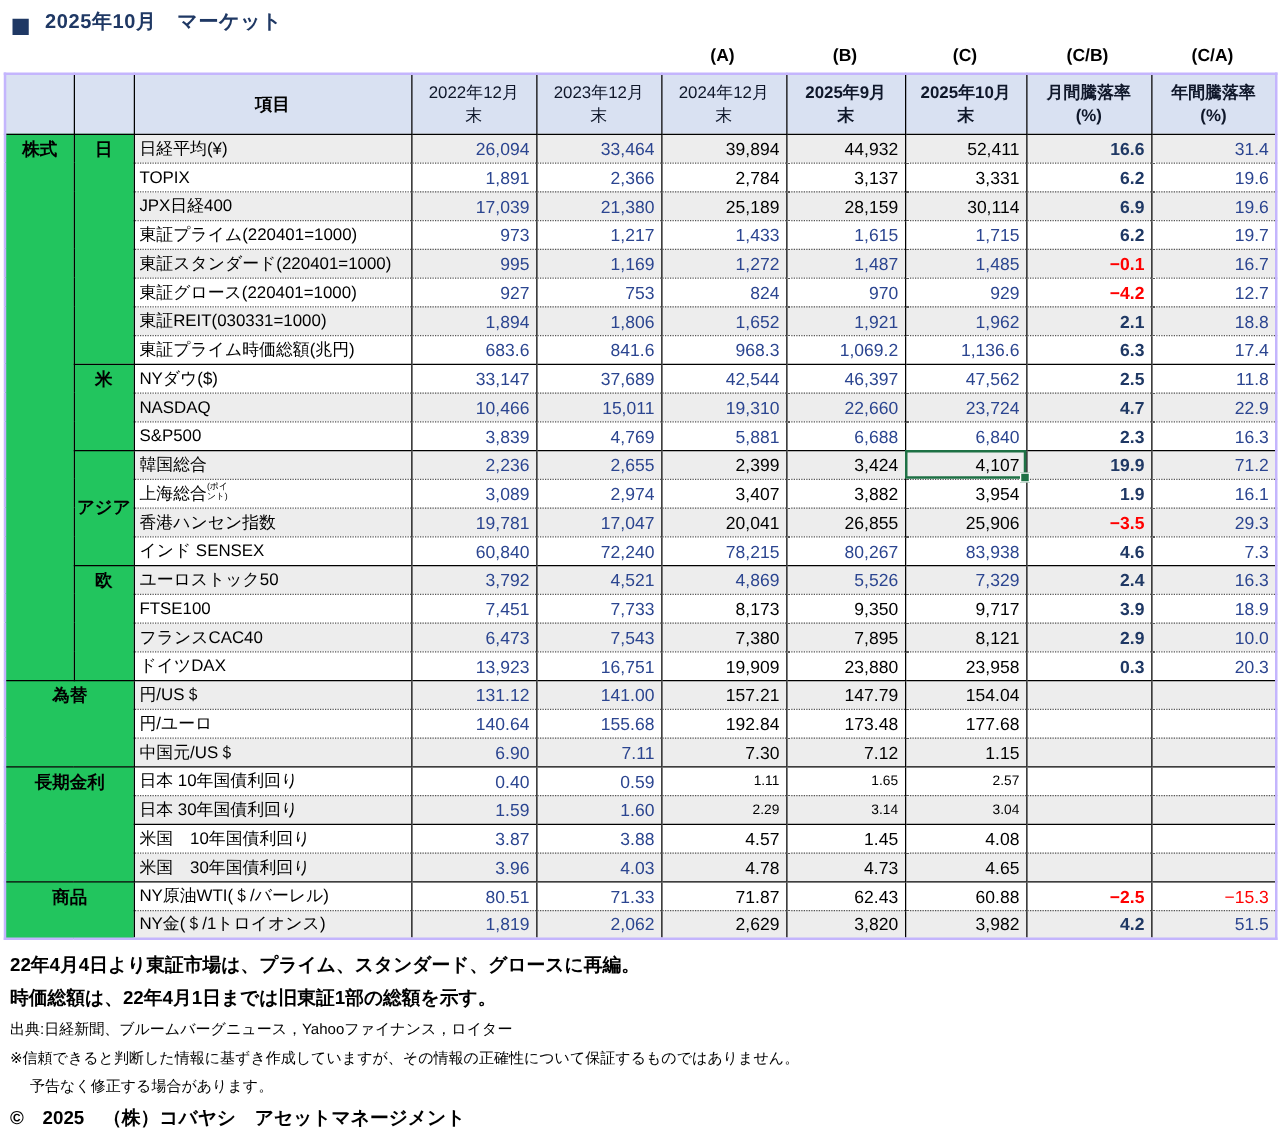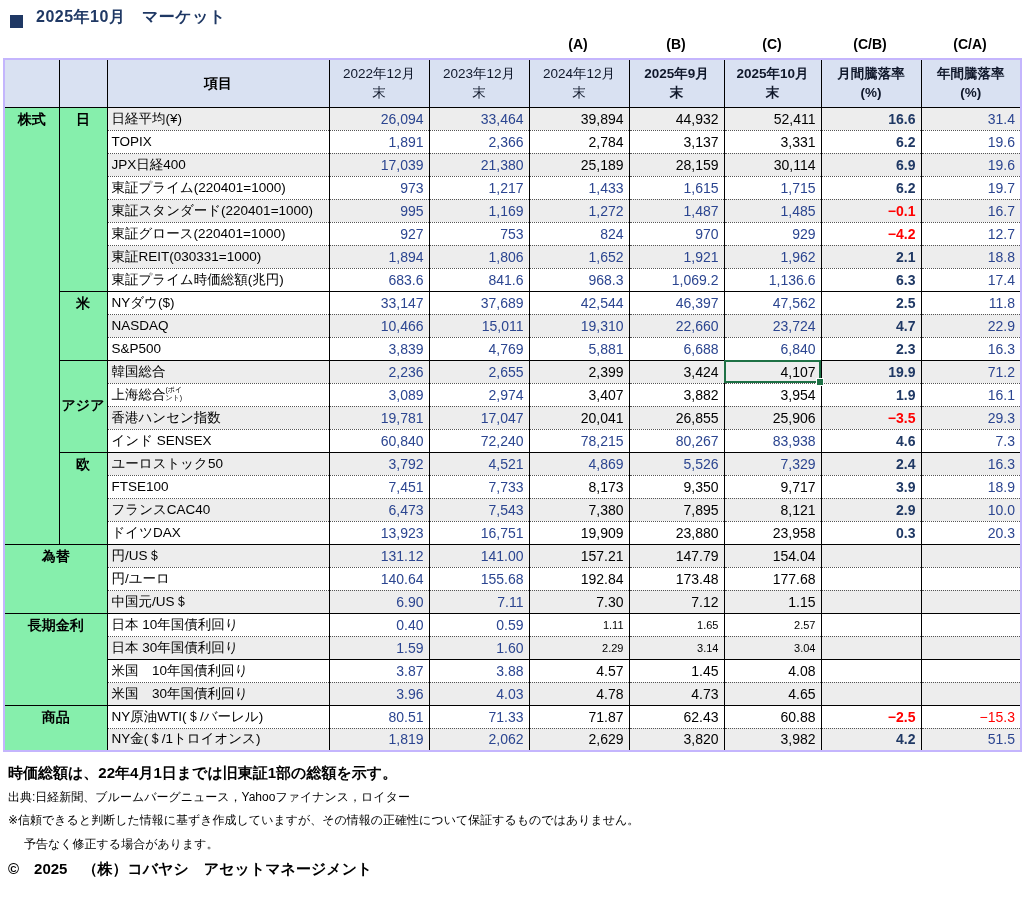--- a/index.html
+++ b/index.html
@@ -26,21 +26,21 @@
     font-size:13.5px;font-weight:400;white-space:pre-line;line-height:1.45;
     text-align:center;vertical-align:middle;padding:0;
   }
   thead th.hb{font-weight:700;}
   thead th.item-h{color:#000;font-weight:700;font-size:14px;}
   tbody tr{height:23px;}
   tbody td,tbody th{border-left:1px solid #000;border-right:1px solid #000;padding:0;}
   tbody tr>*{border-top:1px dotted #555;}
   tbody tr.sep-solid>*, tbody tr.first>*{border-top:1px solid #000;}
   th.cat{
-    background:#86efac;font-size:14px;font-weight:700;color:#000;
+    background:#22c55e;font-size:14px;font-weight:700;color:#000;
     vertical-align:top;text-align:center;padding-top:3px;border:1px solid #000;margin-top:35px;
   }
   th.cat.v-center{vertical-align:middle;padding-top:0;}
   tr.gray td{background:#ededed;}
   td.item{text-align:left;padding-left:4px;font-size:13.5px;color:#000;white-space:nowrap;overflow:hidden;}
   td.num{text-align:right;padding-right:5px;font-size:14px;font-weight:400;}
   .blu{color:#2b4590;}
   .blk{color:#000;}
   td.mom{font-weight:700;color:#1f3864;}
   td.yoy{color:#2b4590;}
@@ -395,18 +395,19 @@
     <td class="num blk">2,629</td>
     <td class="num blk">3,820</td>
     <td class="num blk">3,982</td>
     <td class="num mom">4.2</td>
     <td class="num yoy">51.5</td>
   </tr>
     </tbody>
 </table>
 
 <div class="footer">
+  <p class="f-lg">22年4月4日より東証市場は、プライム、スタンダード、グロースに再編。</p>
   <p class="f-lg">時価総額は、22年4月1日までは旧東証1部の総額を示す。</p>
   <p class="f-sm">出典:日経新聞、ブルームバーグニュース，Yahooファイナンス，ロイター</p>
   <p class="f-sm">※信頼できると判断した情報に基ずき作成していますが、その情報の正確性について保証するものではありません。</p>
   <p class="f-sm f-indent">予告なく修正する場合があります。</p>
   <p class="f-lg">©　2025　（株）コバヤシ　アセットマネージメント</p>
 </div>
 
 </body></html>

